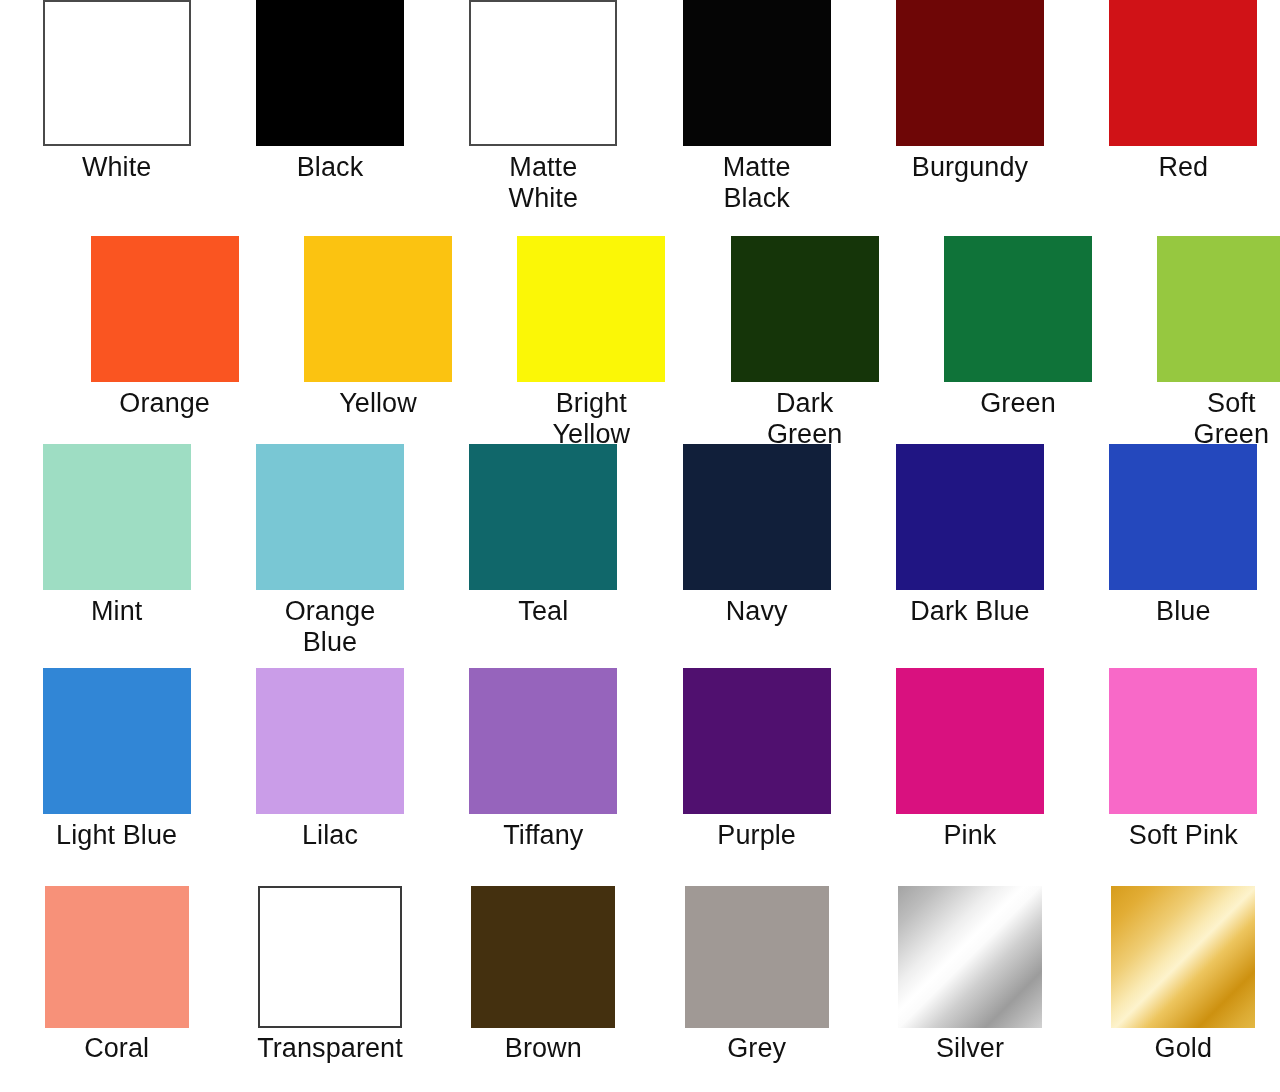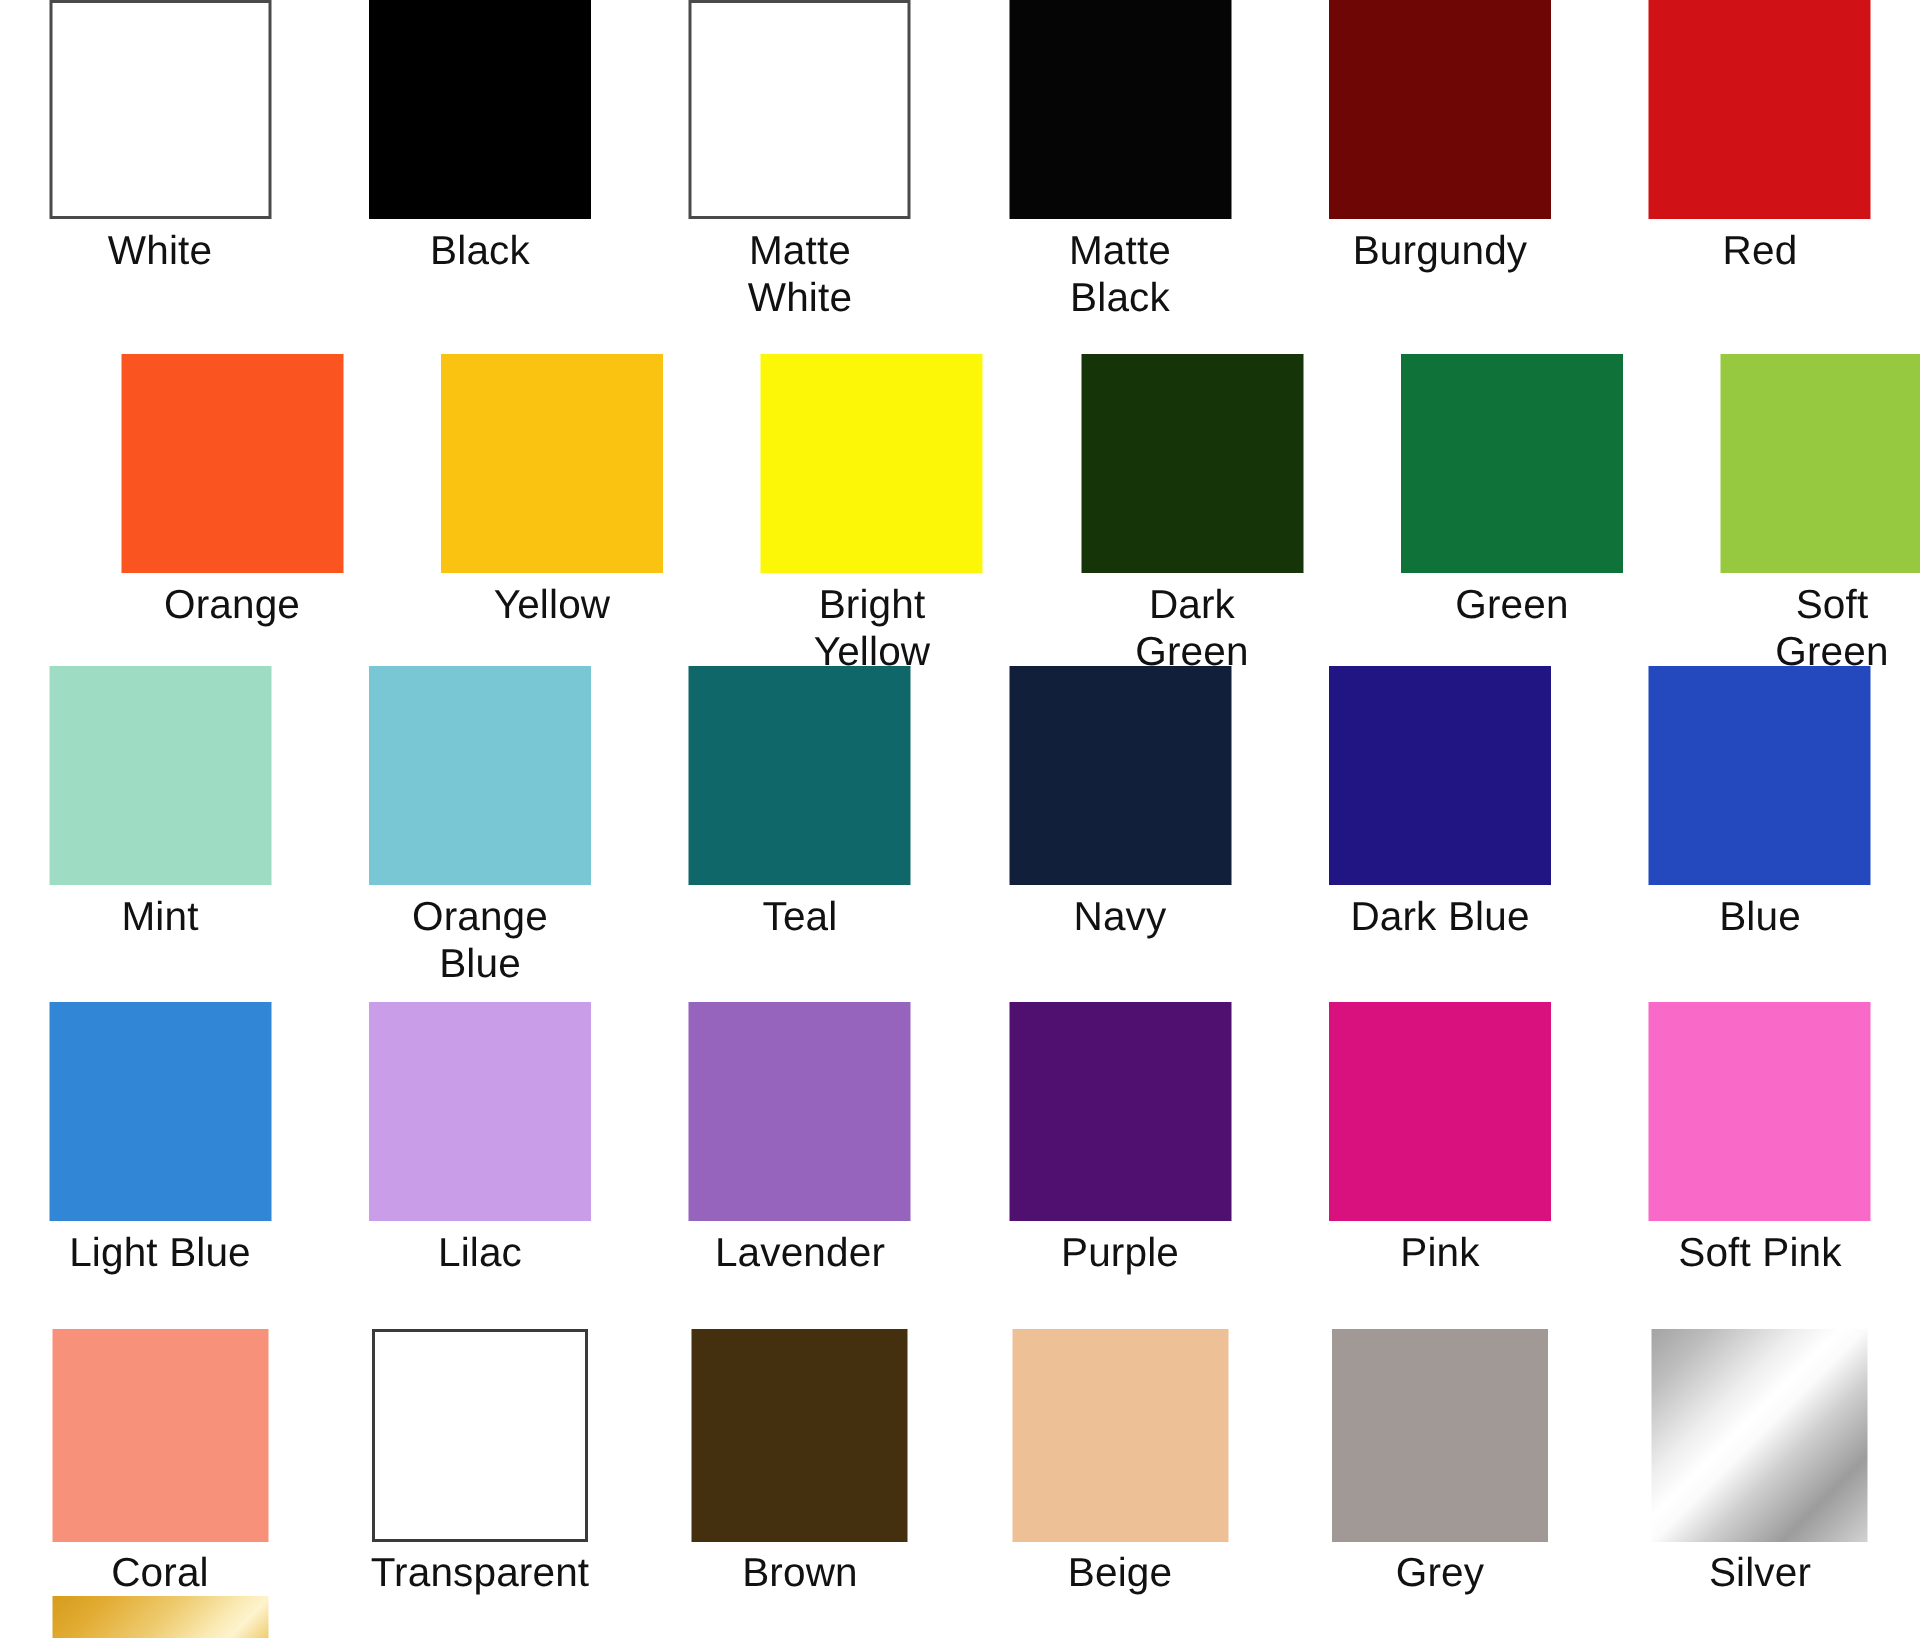--- a/index.html
+++ b/index.html
@@ -22,20 +22,21 @@
     width: 1280px;
     height: 1092px;
   }
 
   
   .swatch-cell {
     position: absolute;
     display: flex;
     flex-direction: column;
     align-items: center;
+    margin-left: 10px;
   }
 
   .swatch-chip {
     display: block;
     box-sizing: border-box;
   }
 
   .swatch-label {
     text-align: center;
     font-size: 27px;
@@ -205,21 +206,21 @@
       <div class="swatch-cell">
         <span class="swatch-chip chip-plain" style="background: rgb(49, 134, 214);"></span>
         <span class="swatch-label">Light Blue</span>
       </div>
       <div class="swatch-cell">
         <span class="swatch-chip chip-plain" style="background: rgb(202, 157, 232);"></span>
         <span class="swatch-label">Lilac</span>
       </div>
       <div class="swatch-cell">
         <span class="swatch-chip chip-plain" style="background: rgb(150, 100, 188);"></span>
-        <span class="swatch-label">Lavender</span>
+        <span class="swatch-label">Tiffany</span>
       </div>
       <div class="swatch-cell">
         <span class="swatch-chip chip-plain" style="background: rgb(80, 16, 111);"></span>
         <span class="swatch-label">Purple</span>
       </div>
       <div class="swatch-cell">
         <span class="swatch-chip chip-plain" style="background: rgb(217, 17, 127);"></span>
         <span class="swatch-label">Pink</span>
       </div>
       <div class="swatch-cell">
@@ -237,24 +238,20 @@
     </div>
     <div class="swatch-cell">
       <span class="swatch-chip outlined" style="background: rgb(255, 255, 255); border-color: rgb(58, 58, 58);"></span>
       <span class="swatch-label">Transparent</span>
     </div>
     <div class="swatch-cell">
       <span class="swatch-chip chip-plain" style="background: rgb(68, 48, 15);"></span>
       <span class="swatch-label">Brown</span>
     </div>
     <div class="swatch-cell">
-      <span class="swatch-chip chip-plain" style="background: rgb(237, 192, 150);"></span>
-      <span class="swatch-label">Beige</span>
-    </div>
-    <div class="swatch-cell">
       <span class="swatch-chip chip-plain" style="background: rgb(160, 153, 149);"></span>
       <span class="swatch-label">Grey</span>
     </div>
     <div class="swatch-cell">
       <span class="swatch-chip chip-plain" style="background: linear-gradient(135deg, rgb(163, 163, 163) 0%, rgb(189, 189, 189) 14%, rgb(238, 238, 238) 34%, rgb(255, 255, 255) 44%, rgb(251, 251, 251) 50%, rgb(207, 207, 207) 62%, rgb(156, 156, 156) 80%, rgb(188, 188, 188) 92%, rgb(210, 210, 210) 100%);"></span>
       <span class="swatch-label">Silver</span>
     </div>
     <div class="swatch-cell">
       <span class="swatch-chip chip-plain" style="background: linear-gradient(135deg, rgb(214, 156, 28) 0%, rgb(226, 173, 53) 14%, rgb(239, 205, 116) 32%, rgb(250, 234, 180) 45%, rgb(253, 243, 205) 51%, rgb(237, 197, 94) 62%, rgb(205, 145, 16) 80%, rgb(220, 171, 51) 92%, rgb(227, 184, 67) 100%);"></span>
       <span class="swatch-label">Gold</span>

